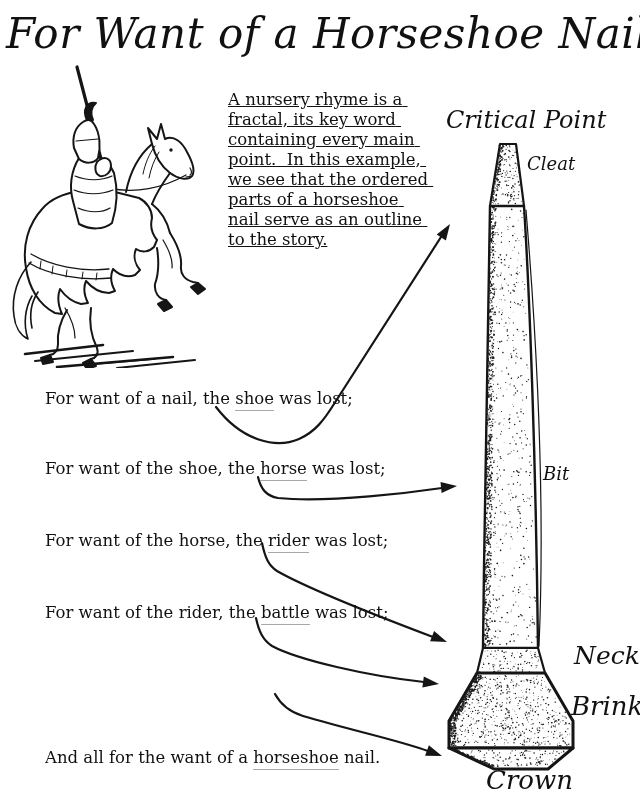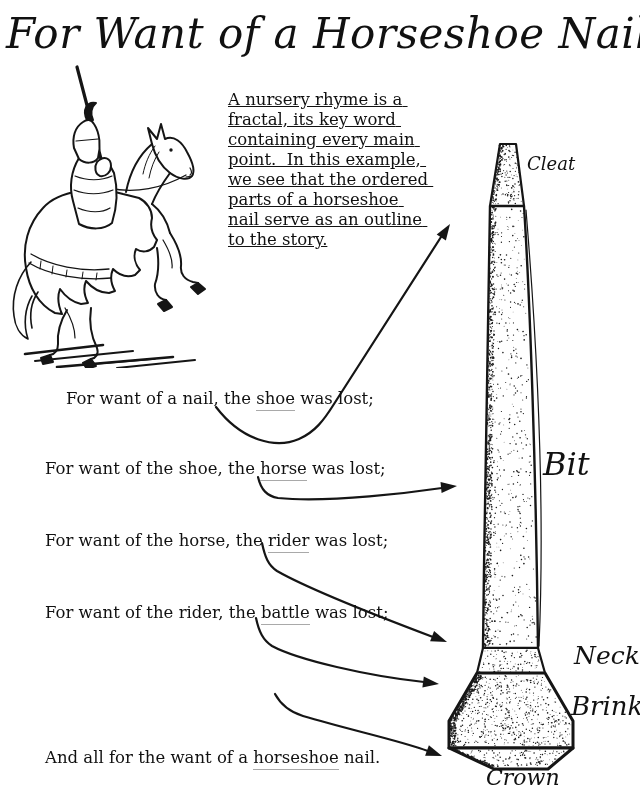--- a/index.html
+++ b/index.html
@@ -2832,27 +2832,28 @@
     </g>
     <g fill="#151515" stroke="none">
       <polygon points="450,224 445.9,240.4 436.7,234.4"></polygon>
       <polygon points="457,486 441.6,493.1 440.5,482.1"></polygon>
       <polygon points="447,642 430.1,641.2 434.1,631.0"></polygon>
       <polygon points="439,684 422.4,687.4 423.8,676.5"></polygon>
       <polygon points="442,756 425.1,755.7 428.9,745.3"></polygon>
     </g>
   </svg>
 
+  <div class="nail-label" style="left:446px;top:106px;font-size:24px;">Critical Point</div>
   <div class="nail-label" style="left:527px;top:153px;font-size:18px;">Cleat</div>
-  <div class="nail-label" style="left:543px;top:445px;font-size:32px;">Bit</div>
+  <div class="nail-label" style="left:543px;top:463px;font-size:18px;">Bit</div>
   <div class="nail-label" style="left:574px;top:641px;font-size:25px;">Neck</div>
   <div class="nail-label" style="left:571px;top:691px;font-size:26px;">Brink</div>
-  <div class="nail-label" style="left:486px;top:765px;font-size:22px;text-align:right;">Crown</div>
+  <div class="nail-label" style="left:486px;top:765px;font-size:26px;text-align:right;">Crown</div>
 
-  <div class="rhyme-line" style="top:389px;margin-left:21px;">
+  <div class="rhyme-line" style="top:389px;">
     <span>For want of a nail, the </span><span class="kw">shoe</span><span> was lost;</span>
   </div>
   <div class="rhyme-line" style="top:459px;">
     <span>For want of the shoe, the </span><span class="kw">horse</span><span> was lost;</span>
   </div>
   <div class="rhyme-line" style="top:531px;">
     <span>For want of the horse, the </span><span class="kw">rider</span><span> was lost;</span>
   </div>
   <div class="rhyme-line" style="top:603px;">
     <span>For want of the rider, the </span><span class="kw">battle</span><span> was lost;</span>

